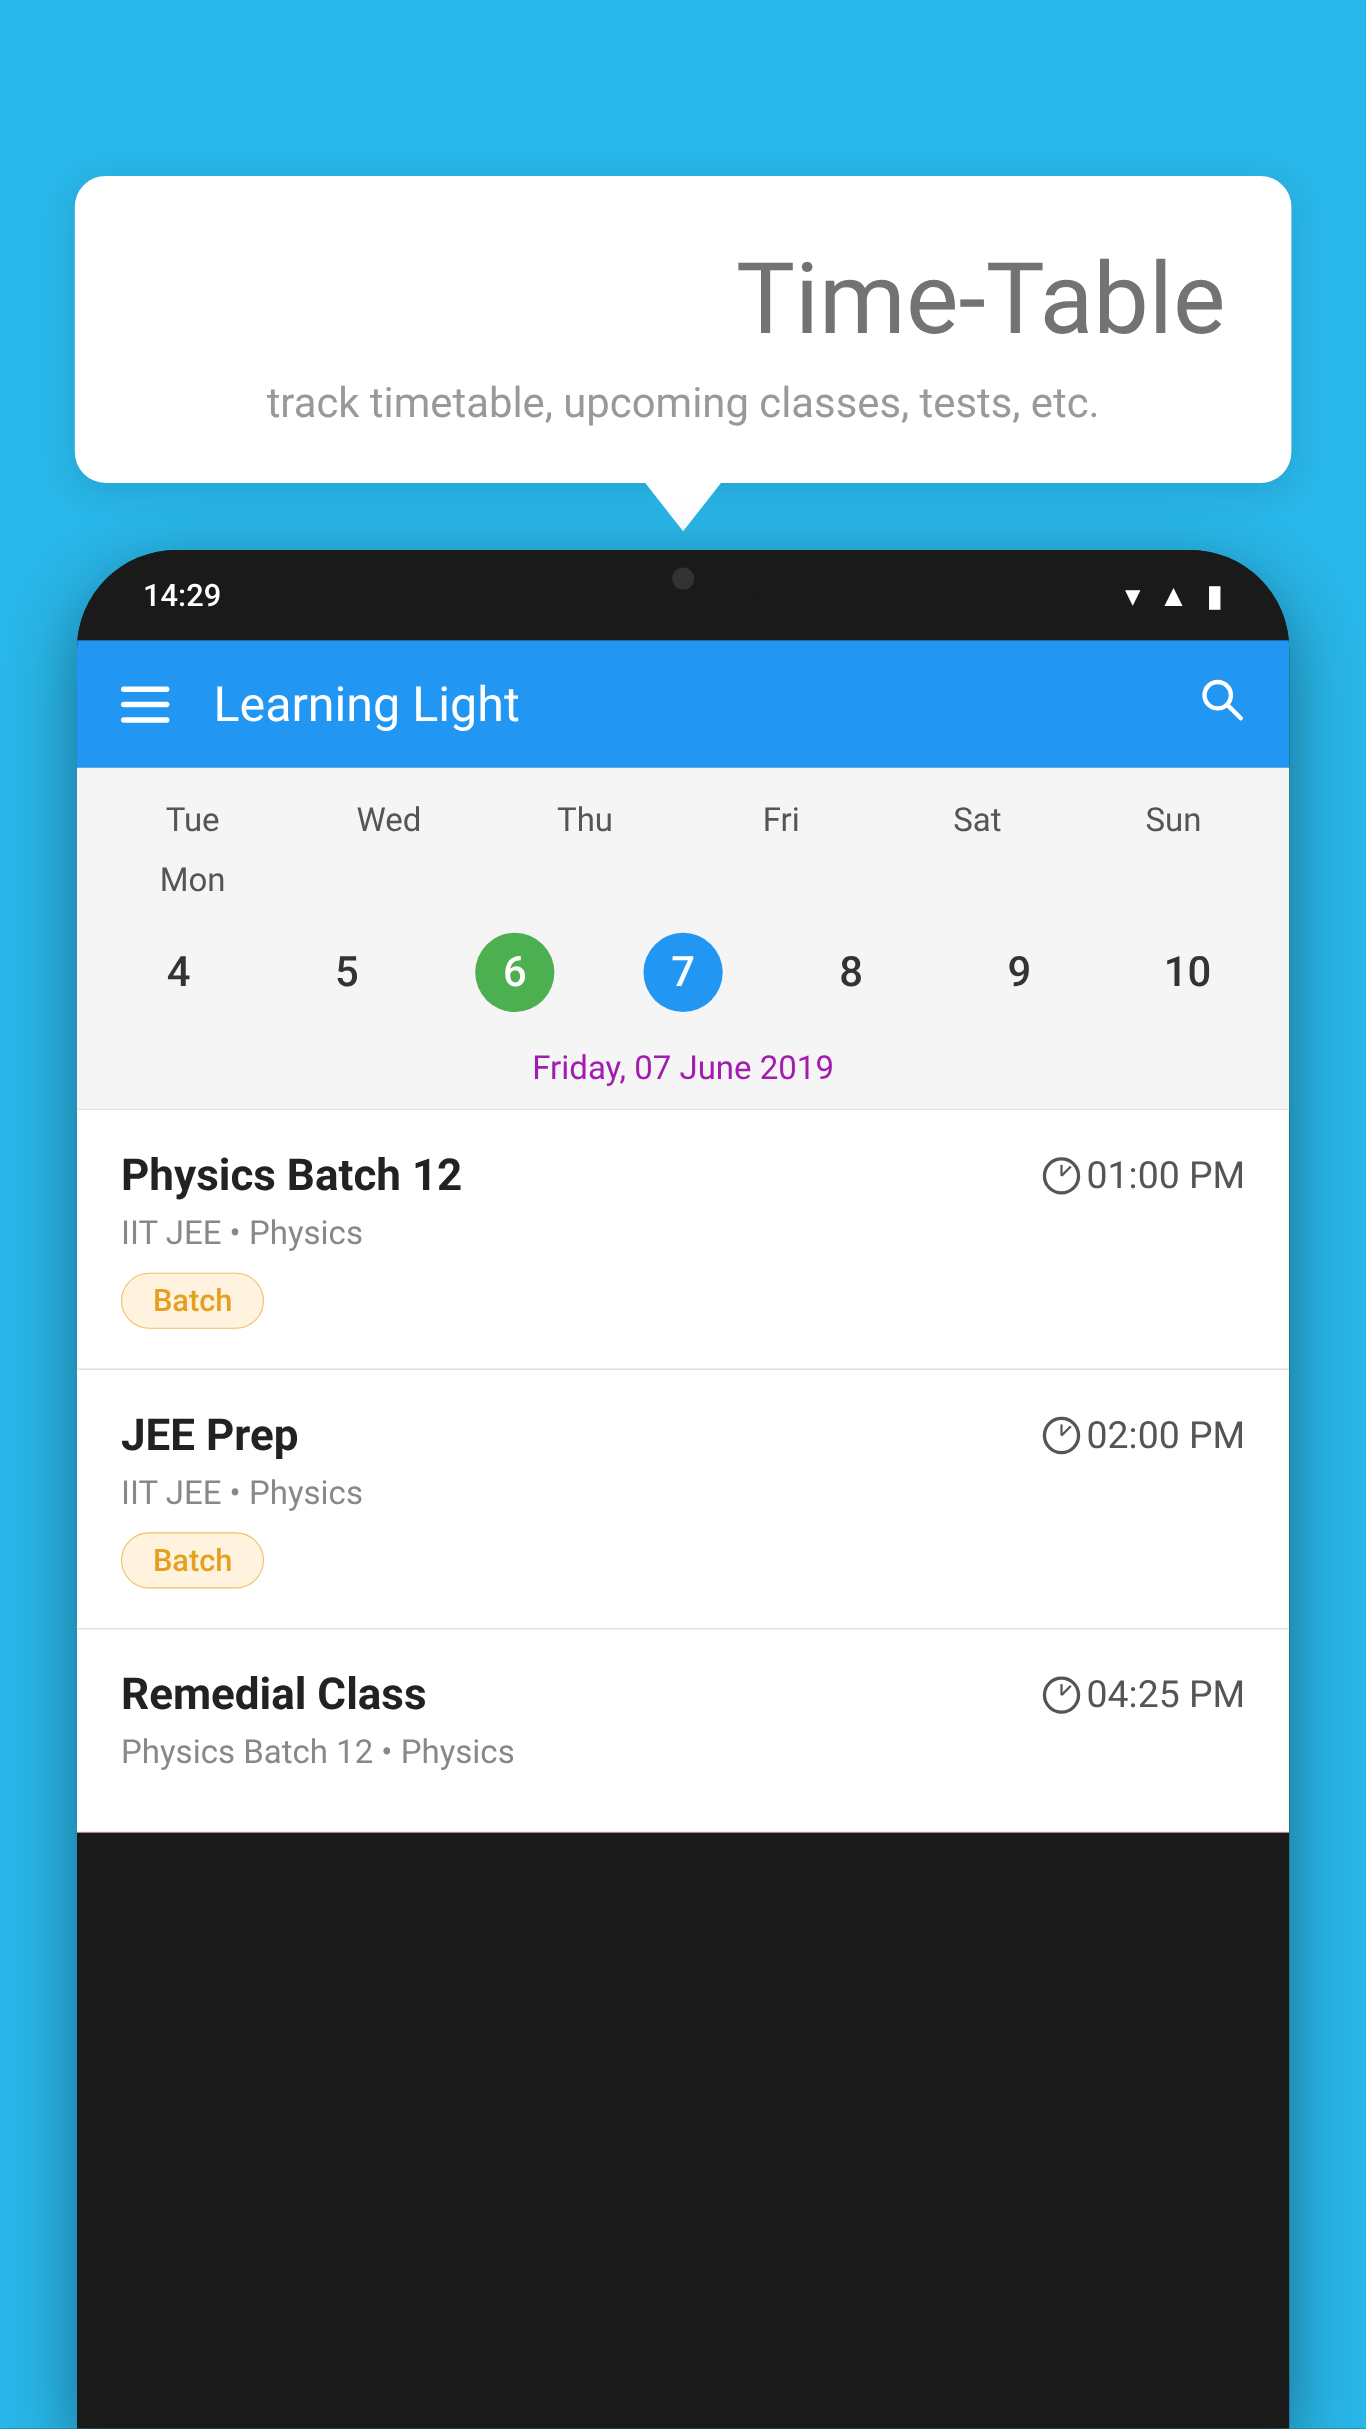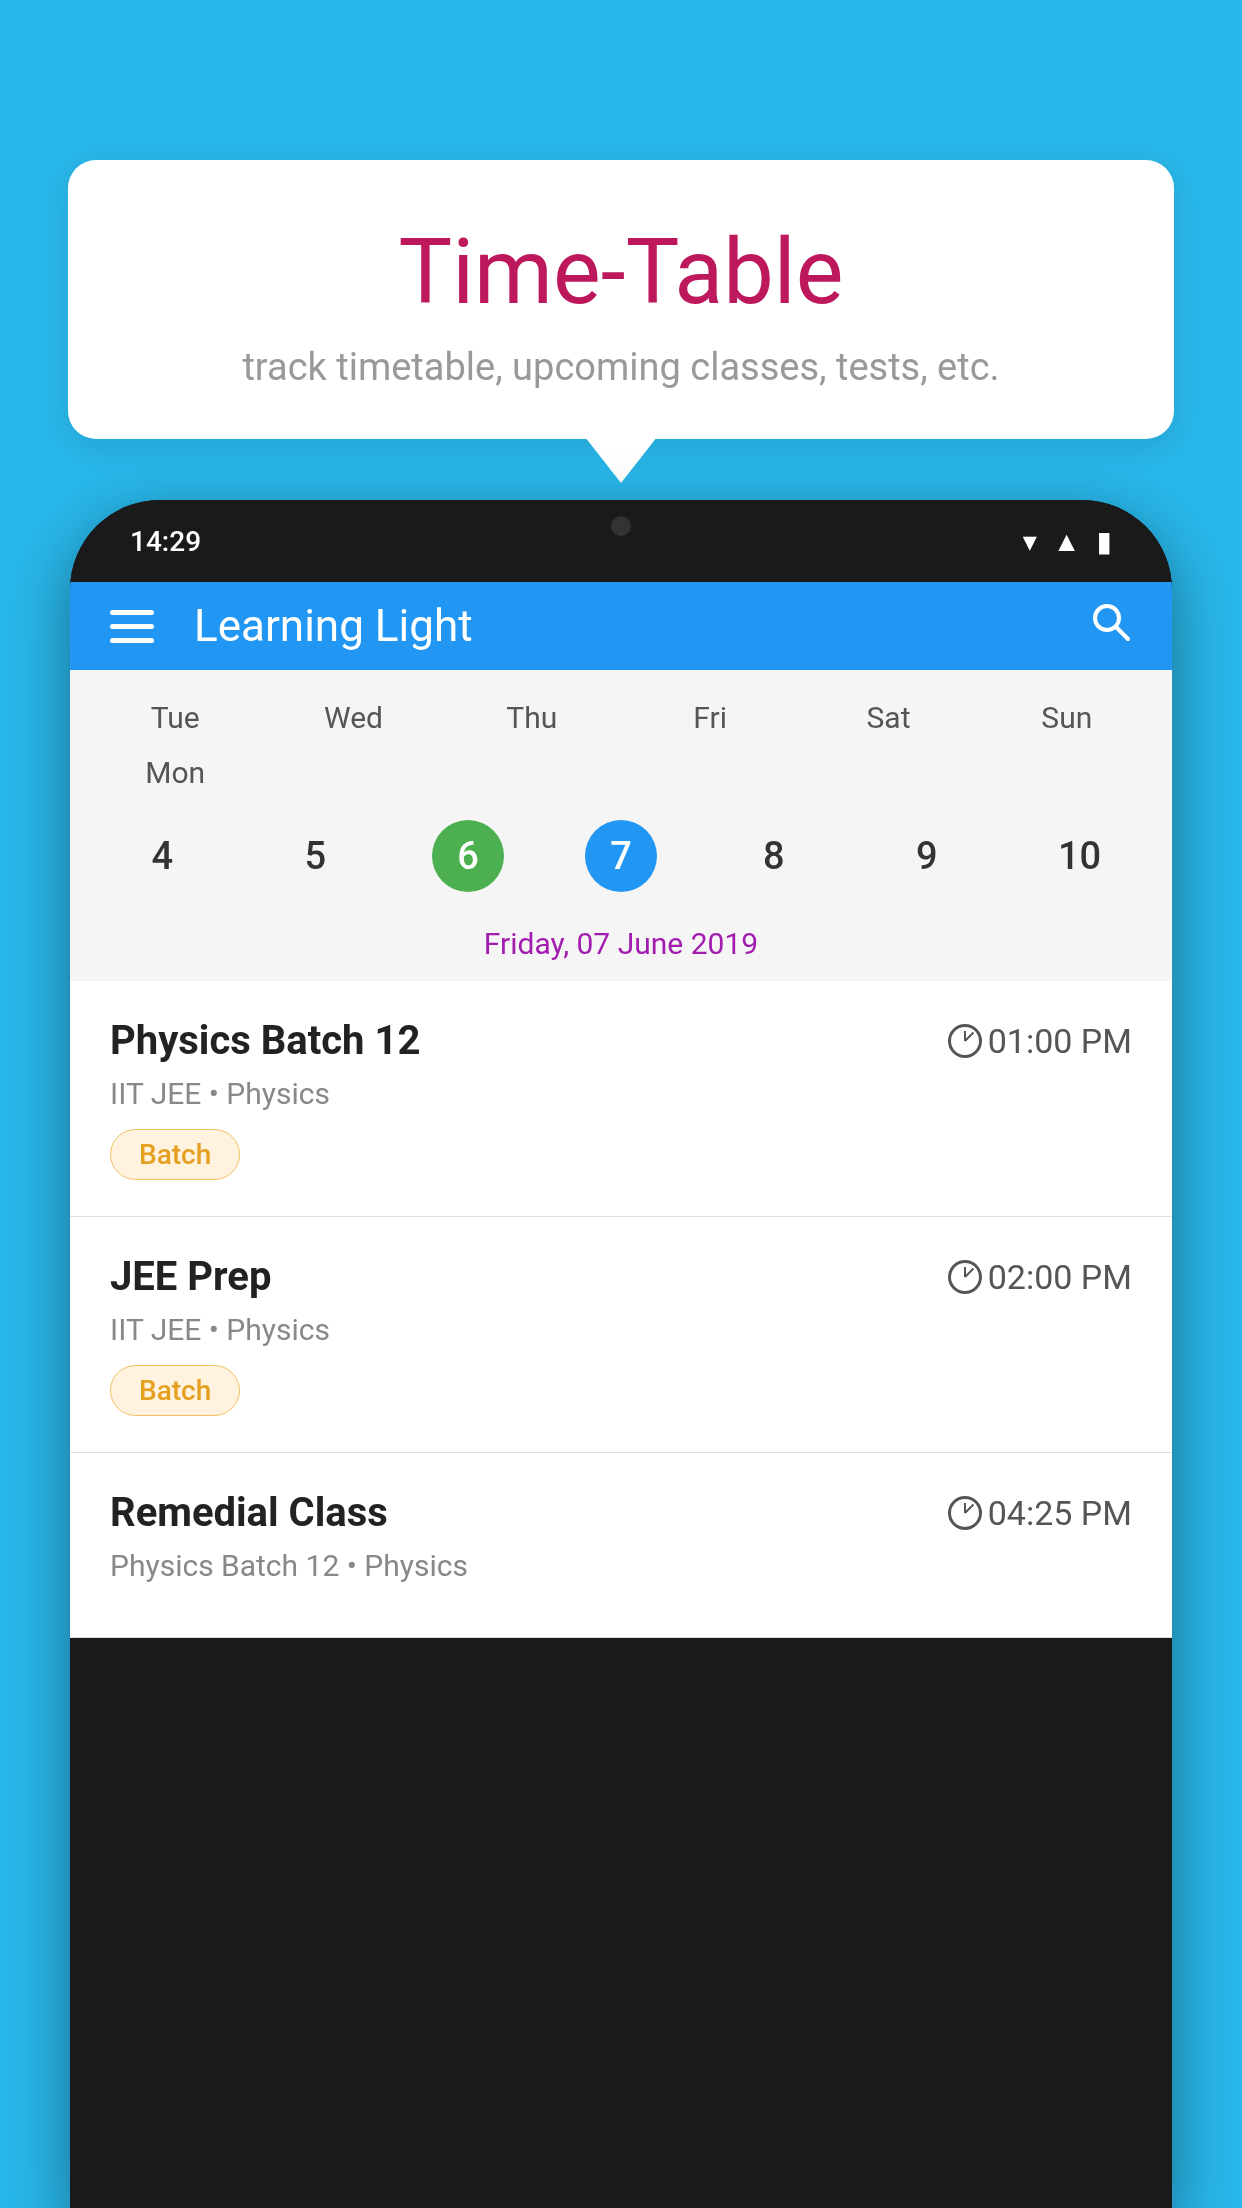--- a/index.html
+++ b/index.html
@@ -35,23 +35,24 @@
       transform: translateX(-50%);
       width: 0;
       height: 0;
       border-left: 36px solid transparent;
       border-right: 36px solid transparent;
       border-top: 46px solid white;
     }
 
     .tooltip-title {
       font-size: 90px;
-      color: #be185d;
+      color: #737373;
       font-weight: 400;
       margin-bottom: 20px;
+      text-align: right;
     }
 
     .tooltip-subtitle {
       font-size: 38px;
       color: #999;
       font-weight: 400;
     }
 
     
     .phone-frame {
@@ -111,21 +112,21 @@
     .camera-dot {
       width: 20px;
       height: 20px;
       background: #333;
       border-radius: 50%;
     }
 
     
     .app-header {
       background: #2196F3;
-      height: 88px;
+      height: 116px;
       display: flex;
       align-items: center;
       padding: 16px 40px;
     }
 
     .hamburger-icon {
       display: flex;
       flex-direction: column;
       gap: 9px;
       margin-right: 40px;

